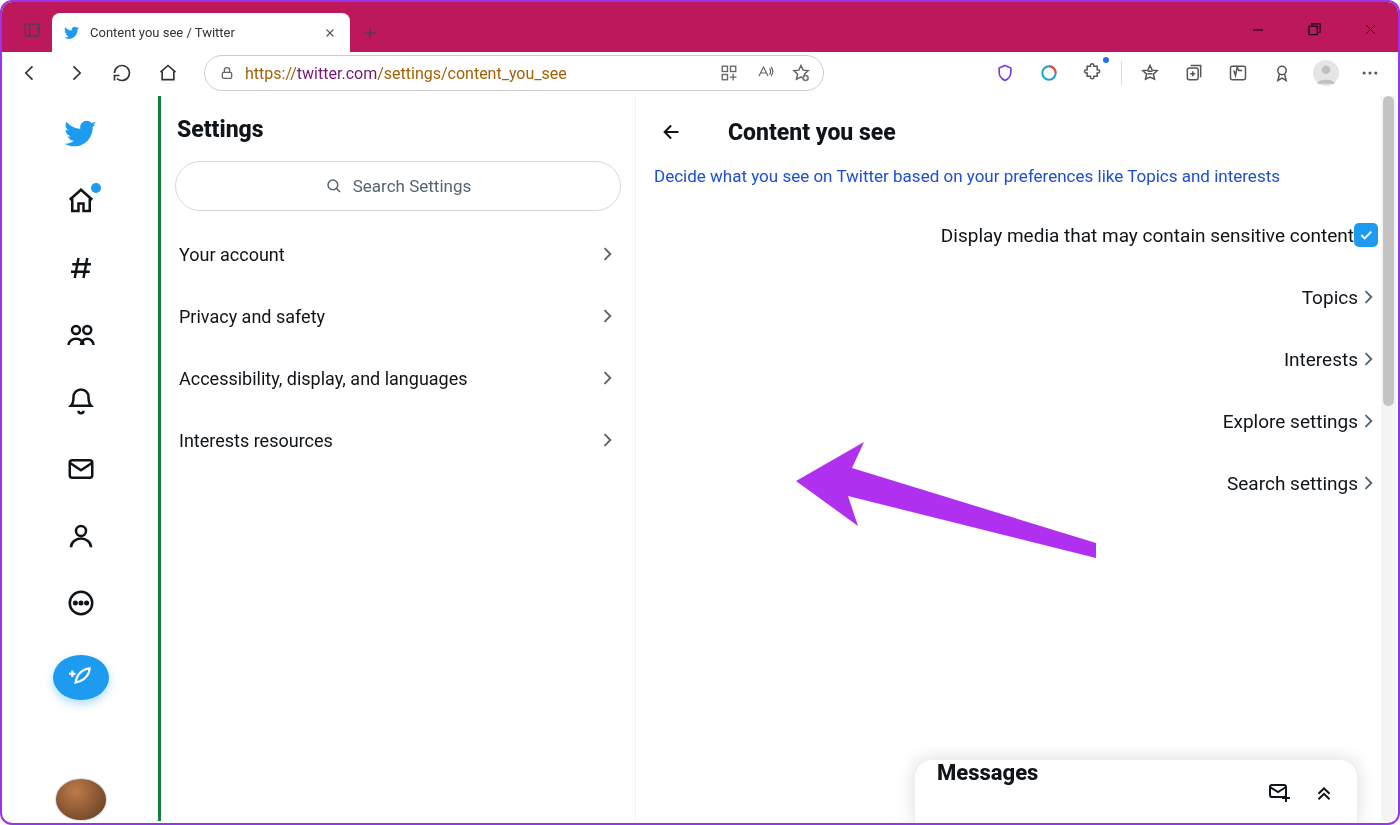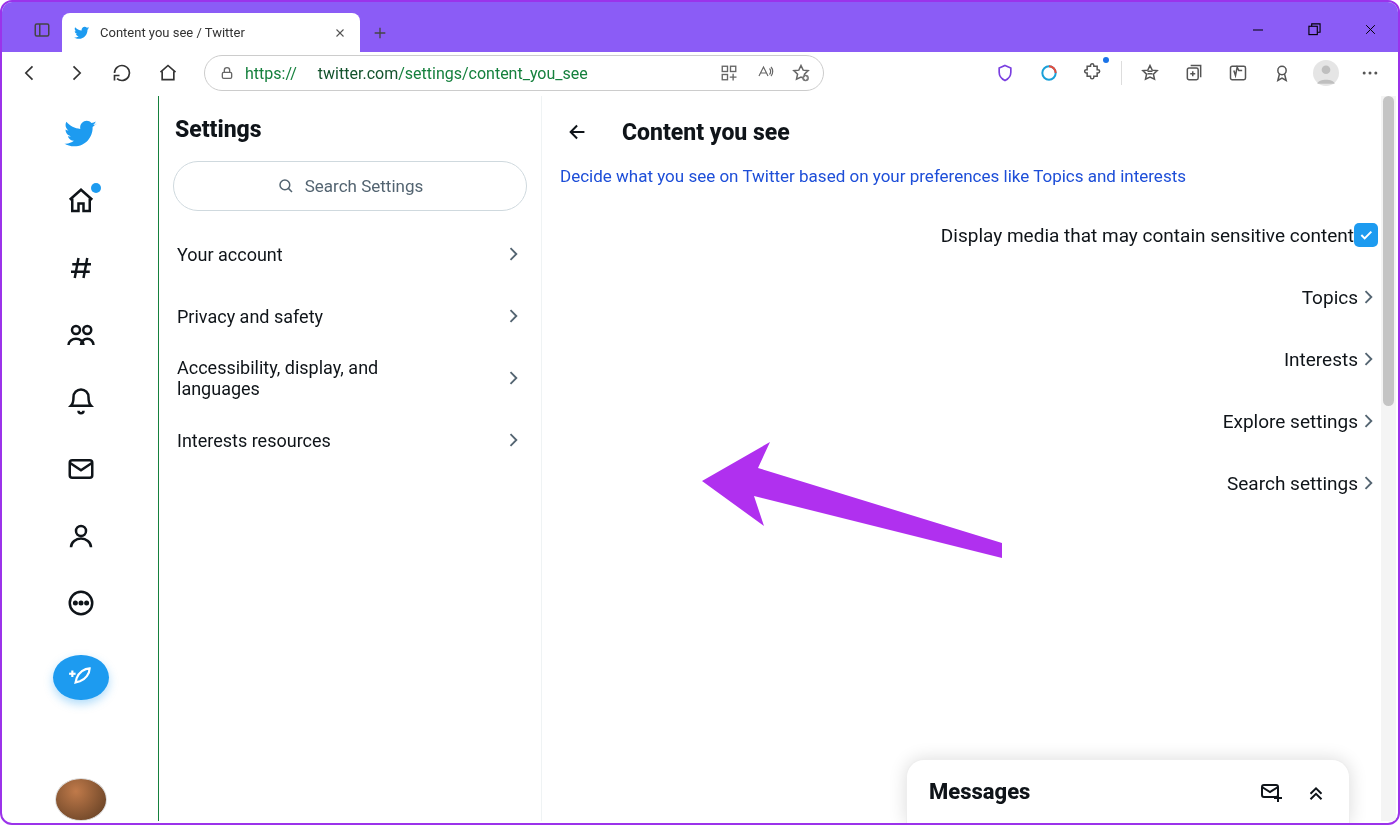--- a/index.html
+++ b/index.html
@@ -1,76 +1,76 @@
 <!DOCTYPE html>
 <html><head>
 <meta charset="utf-8">
 <style>
   * { margin:0; padding:0; box-sizing:border-box; font-family: -apple-system, BlinkMacSystemFont, "Segoe UI", Roboto, Helvetica, Arial, sans-serif; }
   body { width:1400px; height:825px; background:#fff; overflow:hidden; border:2px solid #9b33ea; border-radius:12px; position:relative; }
 
   
   .chrome { height:92px; display:flex; flex-direction:column; }
-  .tabstrip { height:56px; background:#8b5cf6; display:flex; align-items:flex-end; padding-left:20px; }
+  .tabstrip { height:56px; background:#be185d; display:flex; align-items:flex-end; padding-left:10px; }
   .tablead { width:40px; height:45px; display:flex; align-items:center; justify-content:center; }
   .tab { background:#fff; height:39px; border-top-left-radius:8px; border-top-right-radius:8px; display:flex; align-items:center; padding:0 12px; gap:10px; min-width:298px; }
   .tab .favicon { width:16px; height:16px; }
   .tab-title { font-size:13px; color:#333; flex:1; white-space:nowrap; overflow:hidden; text-overflow:ellipsis; }
   .tab-close { width:16px; height:16px; display:flex; align-items:center; justify-content:center; color:#555; }
   .newtab { width:40px; height:38px; display:flex; align-items:center; justify-content:center; color:#444; }
 
   .winctrls { margin-left:auto; display:flex; }
   .winbtn { width:56px; height:45px; display:flex; align-items:center; justify-content:center; color:#000; }
 
   .toolbar { height:47px; background:#fff; display:flex; align-items:center; gap:6px; padding:0 8px; }
   .tbtn { width:40px; height:40px; border-radius:6px; display:flex; align-items:center; justify-content:center; color:#555; }
   .addr { flex:0 0 620px; height:36px; border:1px solid #ccc; border-radius:18px; display:flex; align-items:center; padding:0 14px; gap:10px; color:#555; font-size:16px; margin-left:10px; position:relative; }
   .addr .urltext { display:flex; align-items:center; font-size:16px; }
-  .addr .dim { color:#15803d; }
-  .addr .dark { color:#14532d;margin-left:21px; }
+  .addr .dim { color:#a16207; }
+  .addr .dark { color:#701a75; }
   .addr-right { position:absolute; right:6px; display:flex; gap:4px; }
   .rgroup { display:flex; align-items:center; gap:4px; margin-left:auto; }
   .sep { width:1px; height:24px; background:#ddd; margin:0 4px; }
   .badge-dot { position:absolute; top:4px; right:4px; width:6px; height:6px; background:#1a73e8; border-radius:50%; }
 
   
   .content { position:absolute; top:94px; left:2px; right:2px; bottom:2px; display:flex; }
   .scroll-track { position:absolute; top:94px; right:2px; bottom:2px; width:15px; background:#f4f4f4; }
   .scroll-thumb { position:absolute; top:0; left:2px; width:11px; height:310px; background:#c4c4c4; border-radius:6px; }
 
   
   .rail { width:154px; border-right:1px solid transparent; display:flex; flex-direction:column; align-items:center; padding-top:18px; gap:28px; }
   .rail .logo { color:#1d9bf0; }
   .rail-item { width:48px; height:48px; display:flex; align-items:center; justify-content:center; color:#0f1419; position:relative; }
   .rail-item .dot { position:absolute; top:2px; right:4px; width:10px; height:10px; background:#1d9bf0; border-radius:50%; }
   .compose { width:56px; height:56px; border-radius:50%; background:#1d9bf0; display:flex; align-items:center; justify-content:center; margin-top:4px; box-shadow:0 4px 10px rgba(29,155,240,.35);}
   .avatar { width:52px; height:52px; border-radius:50%; background:radial-gradient(circle at 40% 30%, #c07a4a, #5b3a20); margin-top:50px; border:1px solid #ddd; }
 
   
-  .settings { width:384px; border-left:1px solid #15803d; border-right:1px solid #eff3f4; padding:14px 0 0 0; }
+  .settings { width:478px; border-left:3px solid #15803d; border-right:1px solid #eff3f4; padding:14px 0 0 0; }
   .settings h1 { font-size:23px; font-weight:800; padding:6px 16px 18px 16px; color:#0f1419; }
   .searchwrap { margin:0 14px 12px 14px; }
   .search { height:50px; border:1px solid #cfd9de; border-radius:30px; display:flex; align-items:center; justify-content:center; gap:10px; color:#536471; font-size:17px; }
   .srow { height:62px; display:flex; align-items:center; justify-content:space-between; padding:0 18px; font-size:18px; color:#0f1419; cursor:pointer;gap:40px; }
   .chev { color:#536471; }
 
   
   .detail { flex:1; padding:14px 18px 0 18px; position:relative; }
-  .detail-head { display:flex; align-items:center; gap:26px; padding:4px 0 14px 0; }
+  .detail-head { display:flex; align-items:center; gap:38px; padding:4px 0 14px 0; }
   .detail-head h2 { font-size:23px; font-weight:800; color:#0f1419; }
   .backbtn { width:36px; height:36px; border-radius:50%; display:flex; align-items:center; justify-content:center; }
   .subtitle { color:#1d4ed8; font-size:17px; padding:2px 0 18px 0; }
   .drow { height:62px; display:flex; align-items:center; justify-content:flex-end; font-size:19px; color:#0f1419; cursor:pointer; }
   .checkbox { width:24px; height:24px; border-radius:5px; background:#1d9bf0; display:flex; align-items:center; justify-content:center; }
 
   
   .annot { position:absolute; top:0; left:0; pointer-events:none; }
 
   
-  .messages { position:absolute; right:48px; bottom:0; width:444px; height:64px; background:#fff; border:1px solid #eee; border-bottom:none; border-top-left-radius:18px; border-top-right-radius:18px; box-shadow:0 0 18px rgba(0,0,0,.14); display:flex; align-items:center; justify-content:space-between; padding:0 22px; }
+  .messages { position:absolute; right:40px; bottom:0; width:444px; height:64px; background:#fff; border:1px solid #eee; border-bottom:none; border-top-left-radius:18px; border-top-right-radius:18px; box-shadow:0 0 18px rgba(0,0,0,.14); display:flex; justify-content:space-between; padding:0 22px; }
   .messages .title { font-size:22px; font-weight:800; color:#0f1419; }
   .messages .icons { display:flex; gap:22px; align-items:center; color:#0f1419; }
 
   svg { display:block; }
 </style>
 </head>
 <body>
 
 <div class="chrome">
   <div class="tabstrip">

